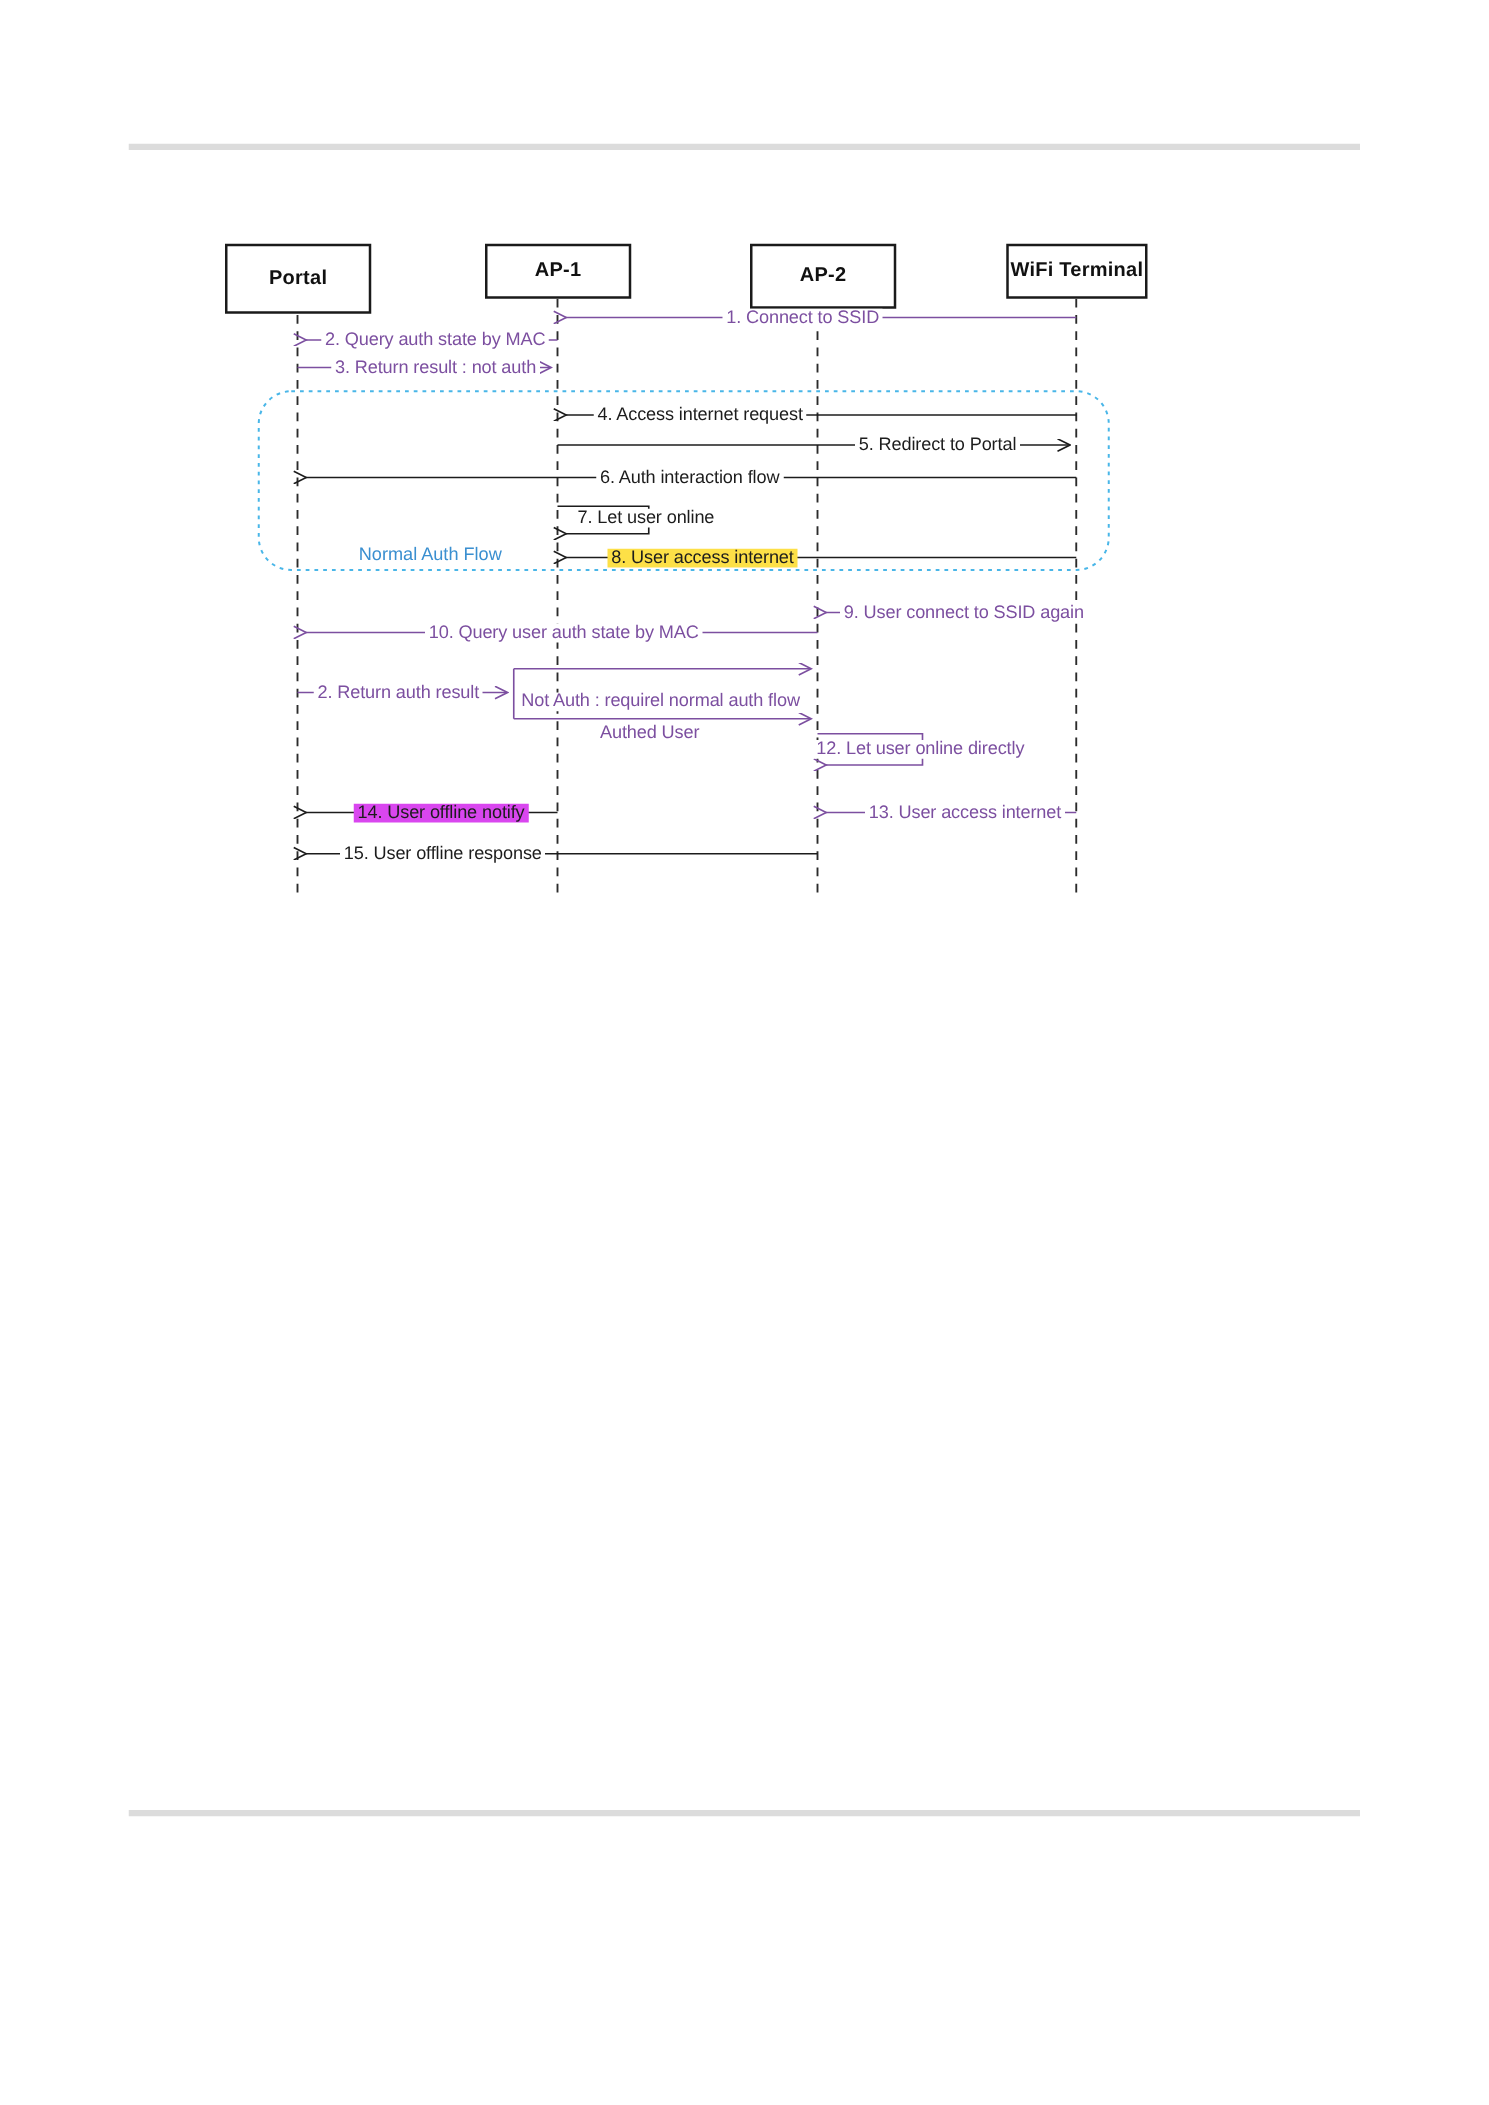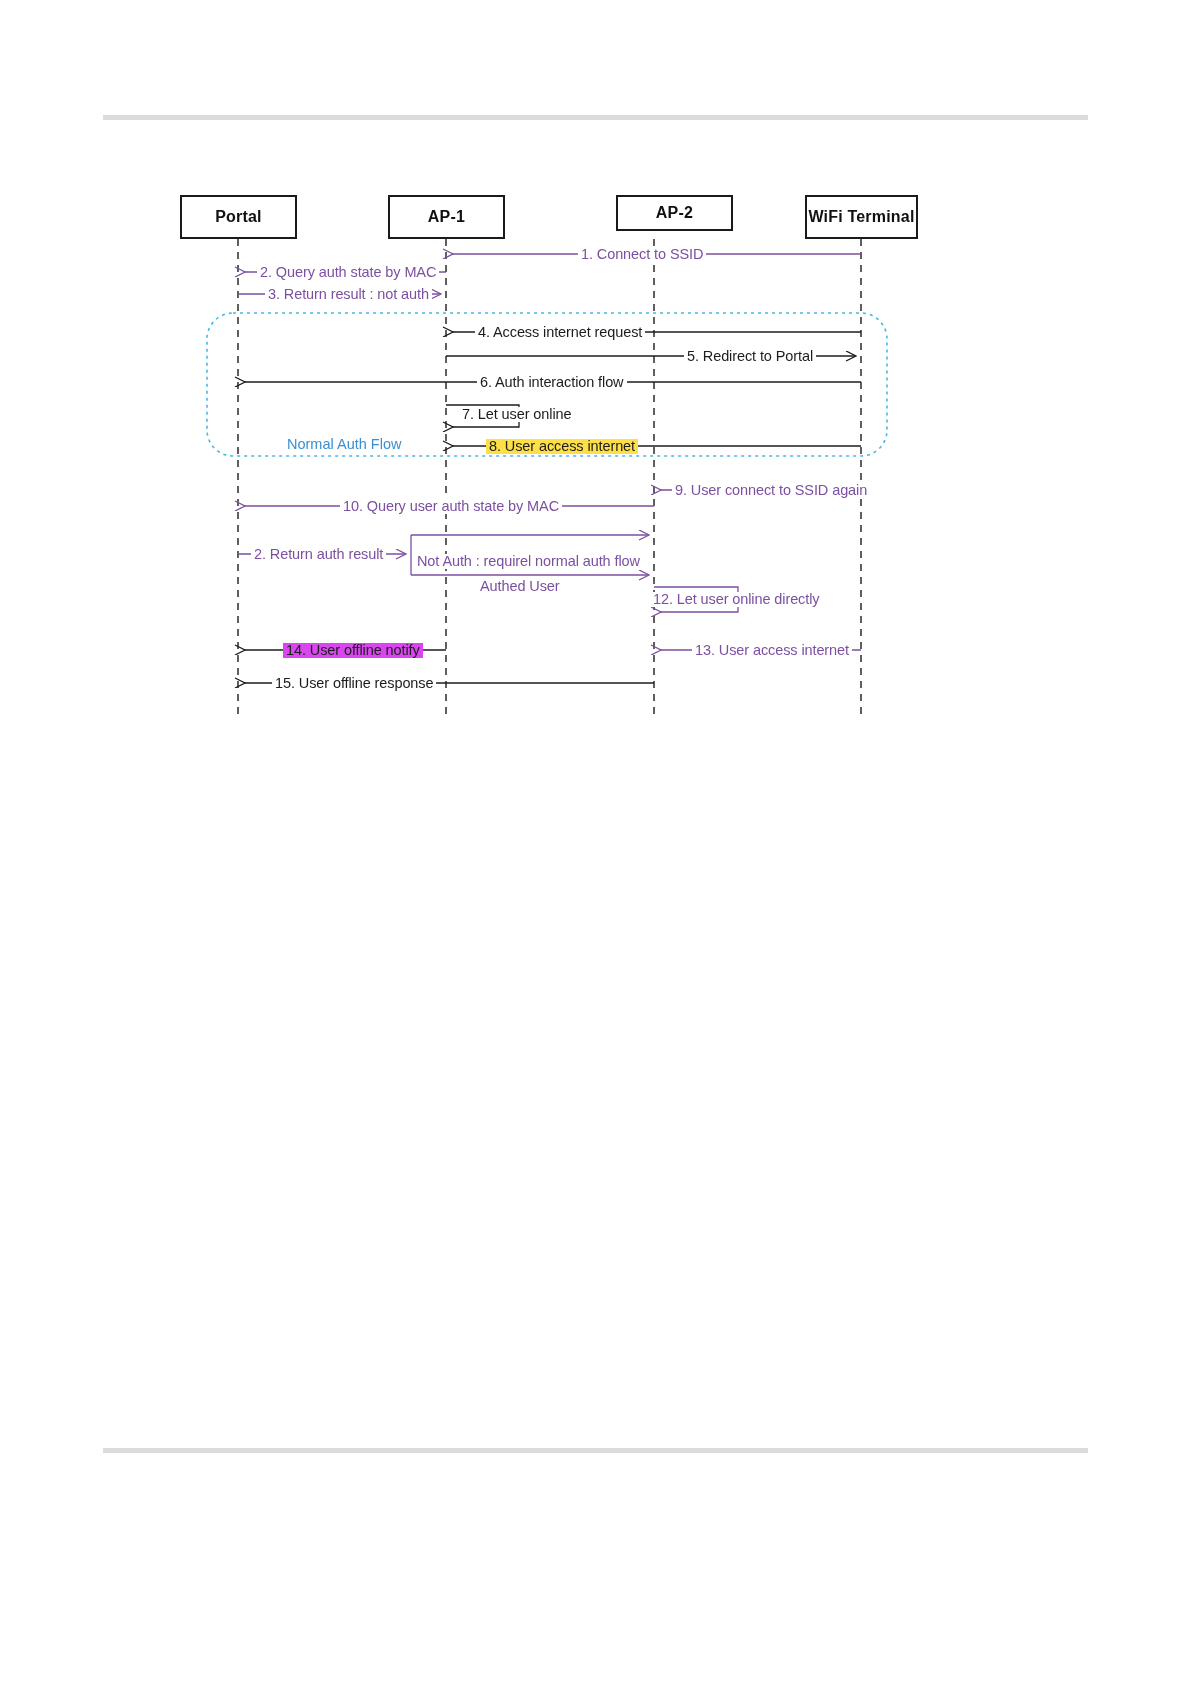--- a/index.html
+++ b/index.html
@@ -141,27 +141,27 @@
 
       <path d="M654,587 L738,587 L738,612 L660,612" fill="none" stroke="#7c4fa0" stroke-width="1.3" marker-end="url(#ah-pl)"></path>
 
       <line x1="861" y1="650" x2="660" y2="650" stroke="#7c4fa0" stroke-width="1.3" marker-end="url(#ah-pl)"></line>
 
       <line x1="446" y1="650" x2="244" y2="650" stroke="#1c1c1c" stroke-width="1.3" marker-end="url(#ah-bl)"></line>
 
       <line x1="654" y1="683" x2="244" y2="683" stroke="#1c1c1c" stroke-width="1.3" marker-end="url(#ah-bl)"></line>
     </svg>
 
-    <div class="actor-box" style="left:180px; top:195px; width:117px; height:44px;">
+    <div class="actor-box" style="left:180px; top:195px; width:117px; height:56px;">
       <span class="actor-name">Portal</span>
     </div>
     <div class="actor-box" style="left:388px; top:195px; width:117px; height:44px;">
       <span class="actor-name">AP-1</span>
     </div>
-    <div class="actor-box" style="left:616px; top:195px; width:117px; height:36px;">
+    <div class="actor-box" style="left:600px; top:195px; width:117px; height:52px;">
       <span class="actor-name">AP-2</span>
     </div>
     <div class="actor-box" style="left:805px; top:195px; width:113px; height:44px;">
       <span class="actor-name">WiFi Terminal</span>
     </div>
 
     <div class="lbl frame-lbl" style="left:287px; top:437px;">Normal Auth Flow</div>
 
     <div class="lbl msg-lbl msg-purple" style="left:578px; top:247px; background:#fff; padding:0 3px;">1. Connect to SSID</div>
 

